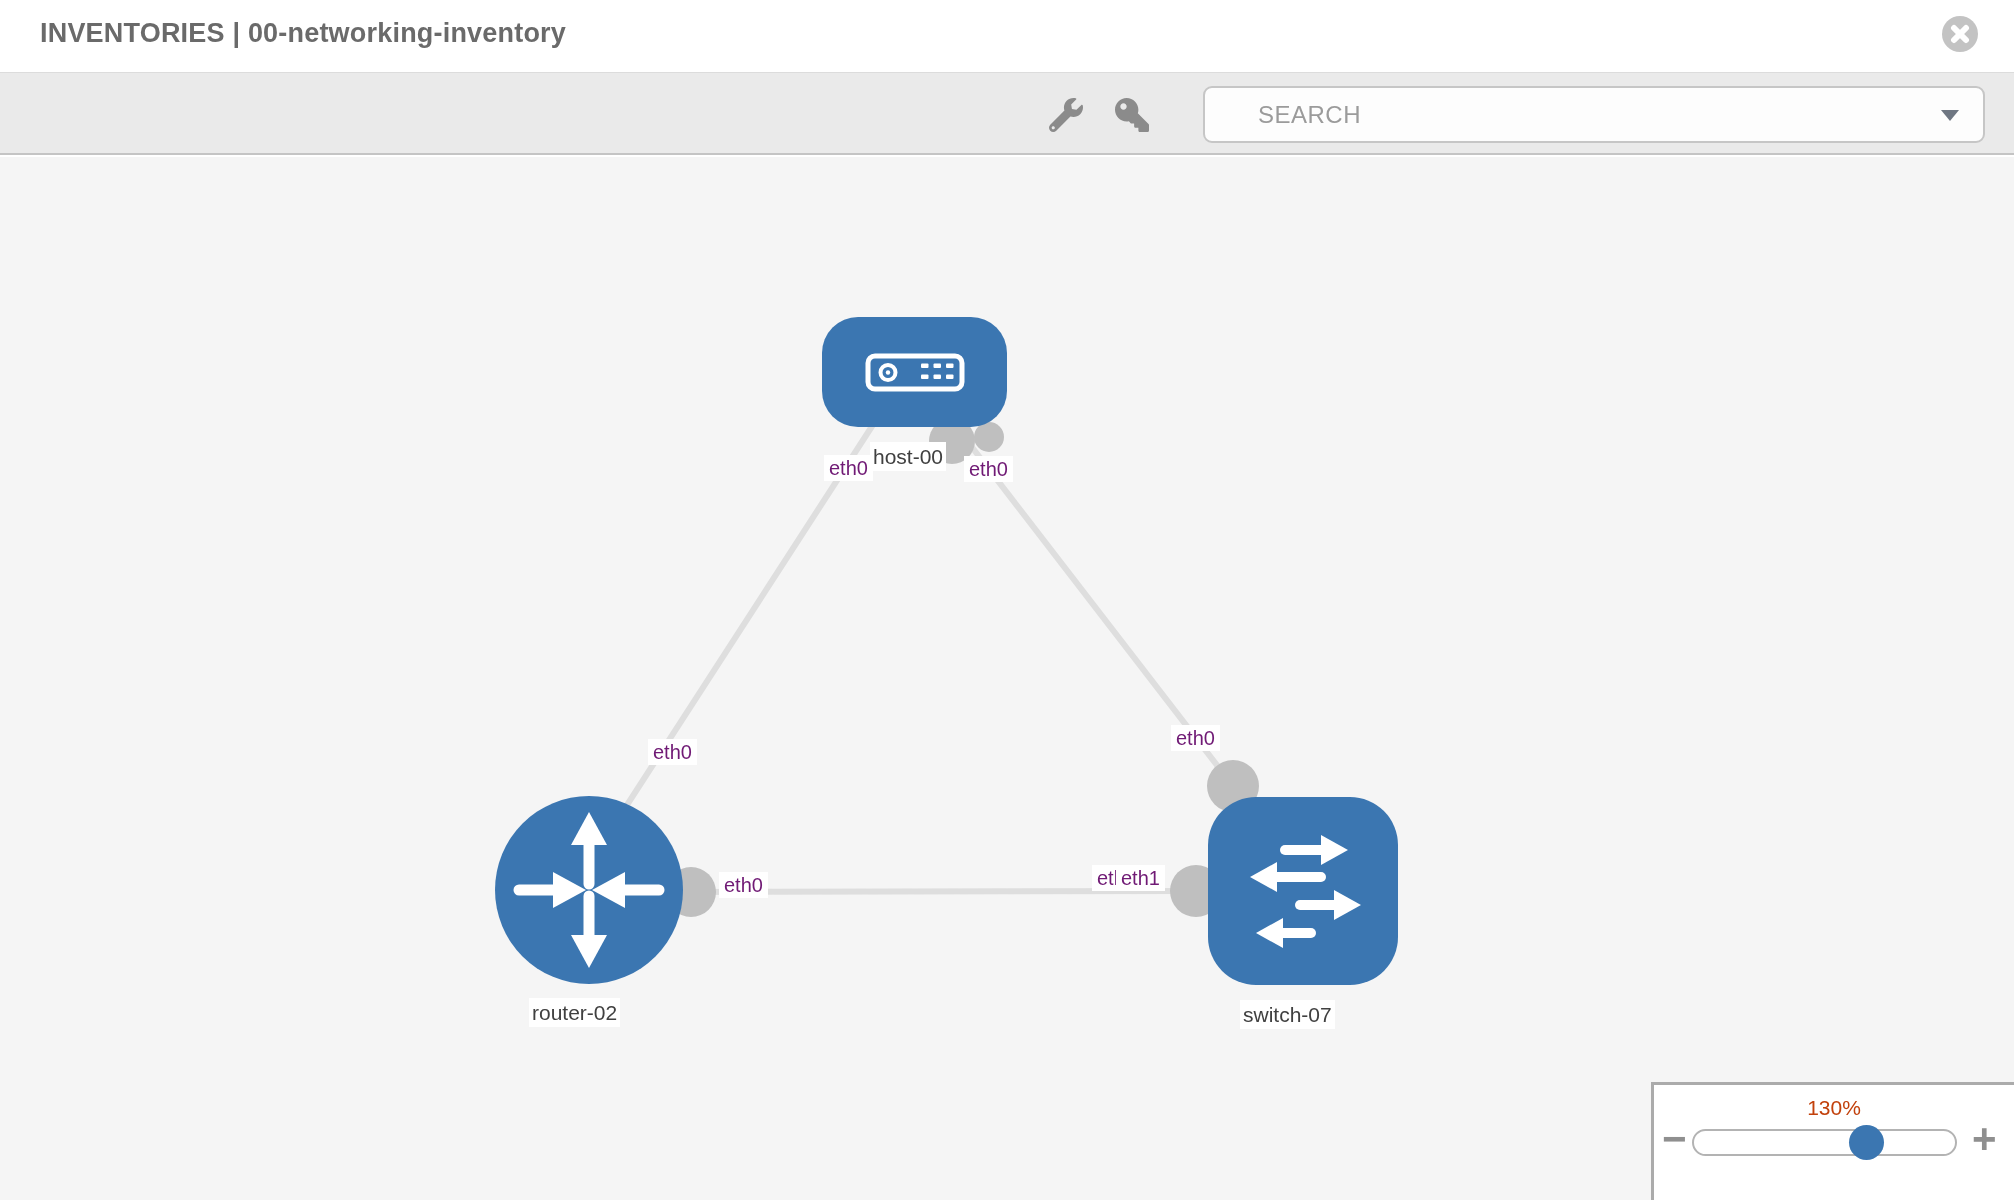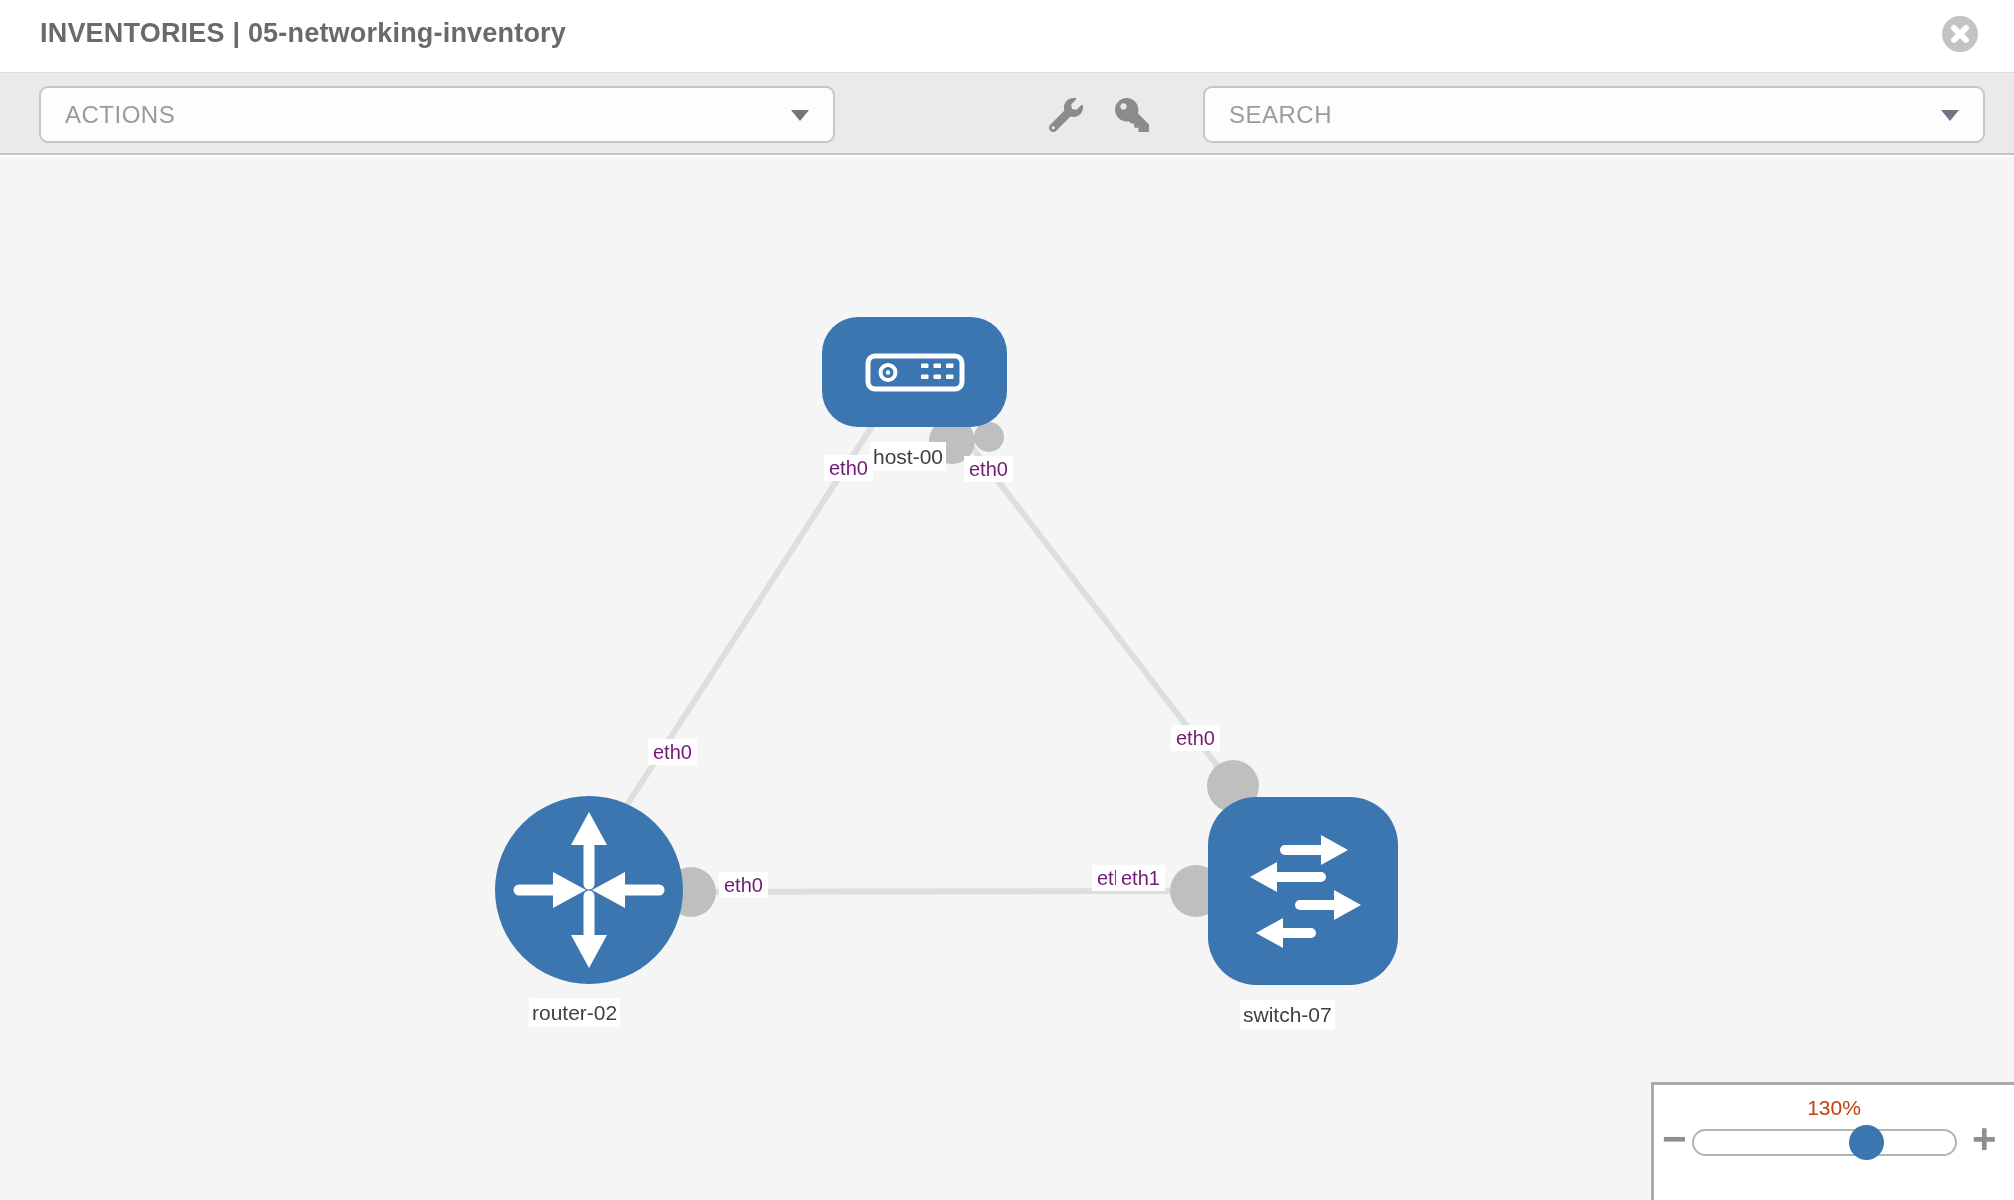--- a/index.html
+++ b/index.html
@@ -32,21 +32,21 @@
   }
   .combo .combo-label {
     font-size:24px; color:#9b9b9b; letter-spacing:0.5px; padding-left:24px;
   }
   .caret {
     position:absolute; right:24px; top:50%; margin-top:-5px;
     width:0; height:0; border-left:9px solid transparent; border-right:9px solid transparent;
     border-top:11px solid #6e7682;
   }
   .combo-actions { left:39px; width:796px; }
-  .combo-search  { left:1203px; width:782px; }
+  .combo-search  { left:1203px; width:782px;padding-left:29px; }
   .tool-icon-btn {
     position:absolute; top:96px; width:40px; height:40px; border:none; background:transparent;
     padding:0; cursor:pointer;
   }
   .tool-wrench { left:1046px; }
   .tool-key    { left:1112px; }
   
   .canvas {
     position:absolute; top:157px; left:0; width:2014px; height:1043px;
     background:#f5f5f5;
@@ -78,36 +78,32 @@
   }
   .zoom-knob {
     position:absolute; left:155px; top:-6px; width:35px; height:35px; border-radius:50%;
     background:#3b76b1; cursor:grab;
   }
 </style>
 </head>
 <body>
 
 <div class="header">
-  <h1>INVENTORIES | 05-networking-inventory</h1>
+  <h1>INVENTORIES | 00-networking-inventory</h1>
   <button class="close-btn">
     <span>
       <svg width="20" height="20" viewBox="0 0 20 20">
         <line x1="4" y1="4" x2="16" y2="16" stroke="#ffffff" stroke-width="6" stroke-linecap="round"></line>
         <line x1="16" y1="4" x2="4" y2="16" stroke="#ffffff" stroke-width="6" stroke-linecap="round"></line>
       </svg>
     </span>
   </button>
 </div>
 
 <div class="toolbar">
-  <div class="combo combo-actions">
-    <span class="combo-label">ACTIONS</span>
-    <span class="caret"></span>
-  </div>
   <div class="combo combo-search">
     <span class="combo-label">SEARCH</span>
     <span class="caret"></span>
   </div>
 </div>
 
 <button class="tool-icon-btn tool-wrench">
   <span>
     <svg width="34" height="34" viewBox="0 0 512 512">
       <path fill="#8b8b8b" d="M507.73 109.1c-2.24-9.03-13.54-12.09-20.12-5.51l-74.36 74.36-67.88-11.31-11.31-67.88 74.36-74.36c6.62-6.62 3.43-17.9-5.66-20.16-47.38-11.74-99.55.91-136.58 37.93-39.64 39.64-50.55 97.1-34.05 147.2L18.74 402.76c-24.99 24.99-24.99 65.51 0 90.5 24.99 24.99 65.51 24.99 90.5 0l213.21-213.21c50.12 16.71 107.47 5.68 147.37-34.22 37.07-37.07 49.7-89.32 37.91-136.73zM64 472c-13.25 0-24-10.75-24-24 0-13.26 10.75-24 24-24s24 10.74 24 24c0 13.25-10.75 24-24 24z"></path>

